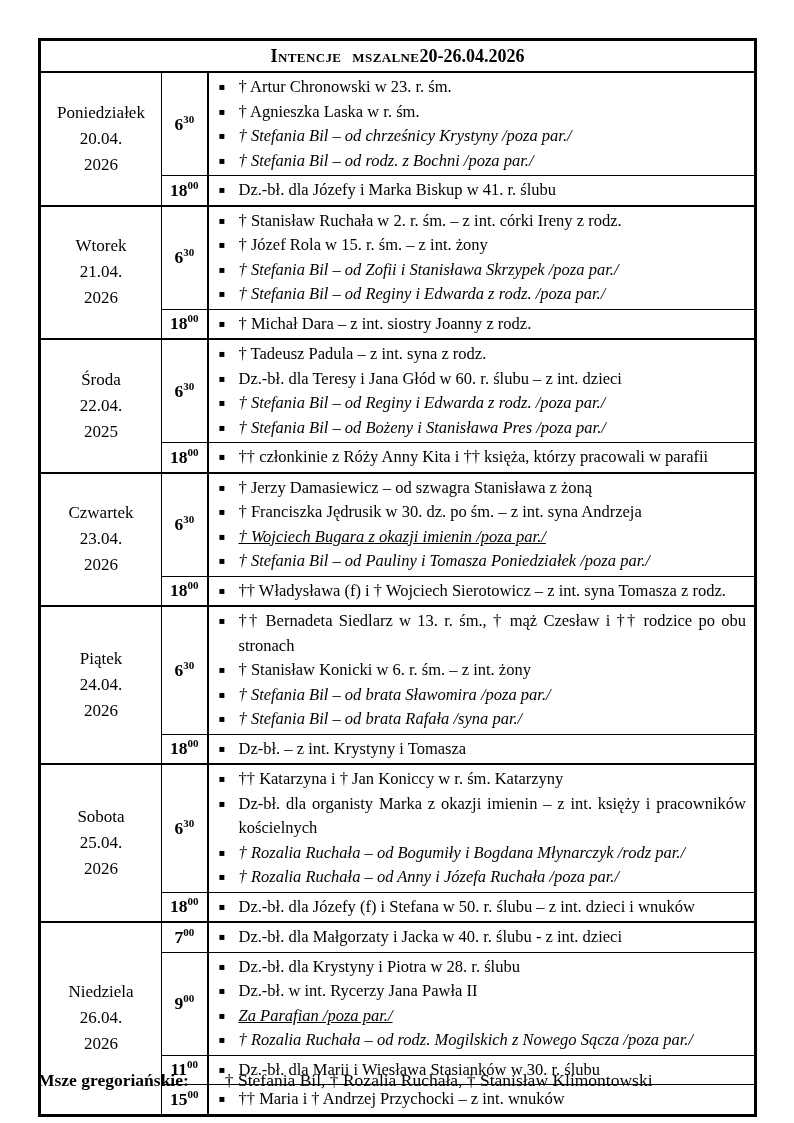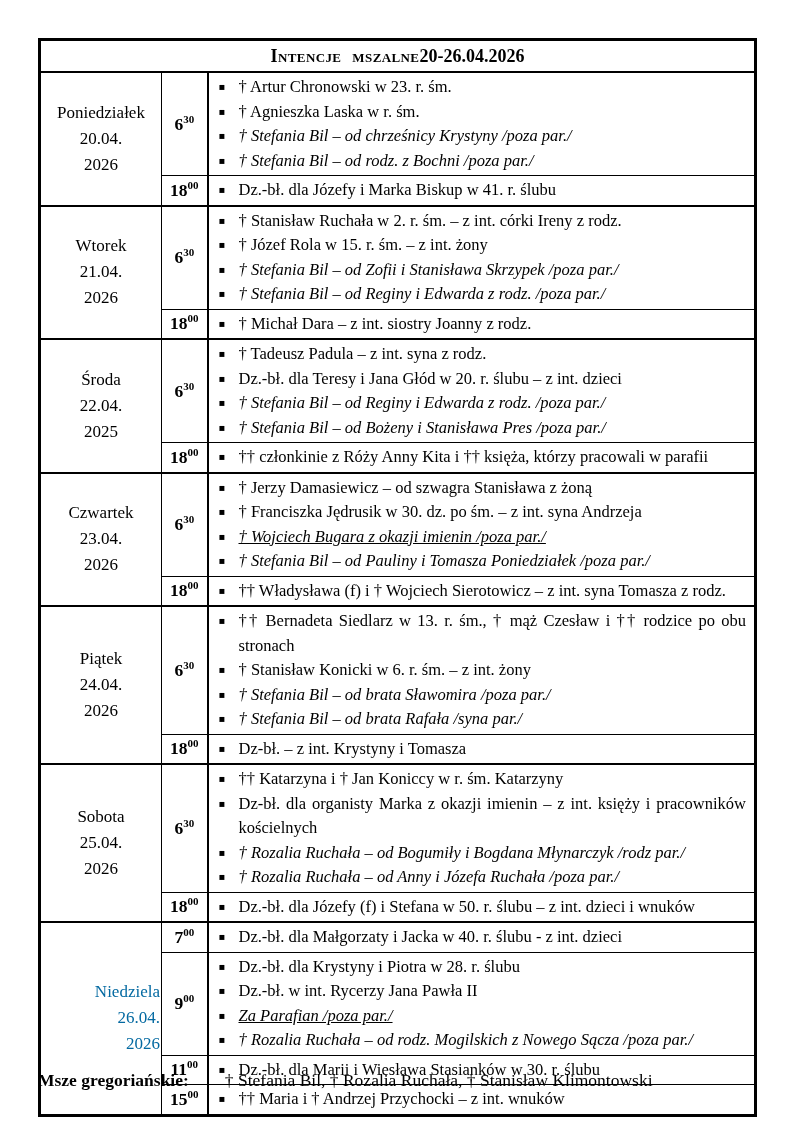--- a/index.html
+++ b/index.html
@@ -159,21 +159,21 @@
             <div>2025</div>
           </td>
           <td class="time-cell"><span>6</span><sup>30</sup></td>
           <td class="intent-cell">
             <div class="item">
               <span class="bullet">▪</span>
               <span class="text">† Tadeusz Padula – z int. syna z rodz.</span>
             </div>
             <div class="item">
               <span class="bullet">▪</span>
-              <span class="text">Dz.-bł. dla Teresy i Jana Głód w 20. r. ślubu – z int. dzieci</span>
+              <span class="text">Dz.-bł. dla Teresy i Jana Głód w 60. r. ślubu – z int. dzieci</span>
             </div>
             <div class="item">
               <span class="bullet">▪</span>
               <span class="text italic">† Stefania Bil – od Reginy i Edwarda z rodz. /poza par./</span>
             </div>
             <div class="item">
               <span class="bullet">▪</span>
               <span class="text italic">† Stefania Bil – od Bożeny i Stanisława Pres /poza par./</span>
             </div>
           </td>
@@ -286,21 +286,21 @@
         <tr>
           <td class="time-cell"><span>18</span><sup>00</sup></td>
           <td class="intent-cell">
             <div class="item">
               <span class="bullet">▪</span>
               <span class="text">Dz.-bł. dla Józefy (f) i Stefana w 50. r. ślubu – z int. dzieci i wnuków</span>
             </div>
           </td>
         </tr>
         <tr class="day-start">
-          <td class="day-cell" rowspan="4" style="color: #0369a1; text-align: right;">
+          <td class="day-cell" rowspan="4" style="color: #000000;">
             <div>Niedziela</div>
             <div>26.04.</div>
             <div>2026</div>
           </td>
           <td class="time-cell"><span>7</span><sup>00</sup></td>
           <td class="intent-cell">
             <div class="item">
               <span class="bullet">▪</span>
               <span class="text">Dz.-bł. dla Małgorzaty i Jacka w 40. r. ślubu - z int. dzieci</span>
             </div>

